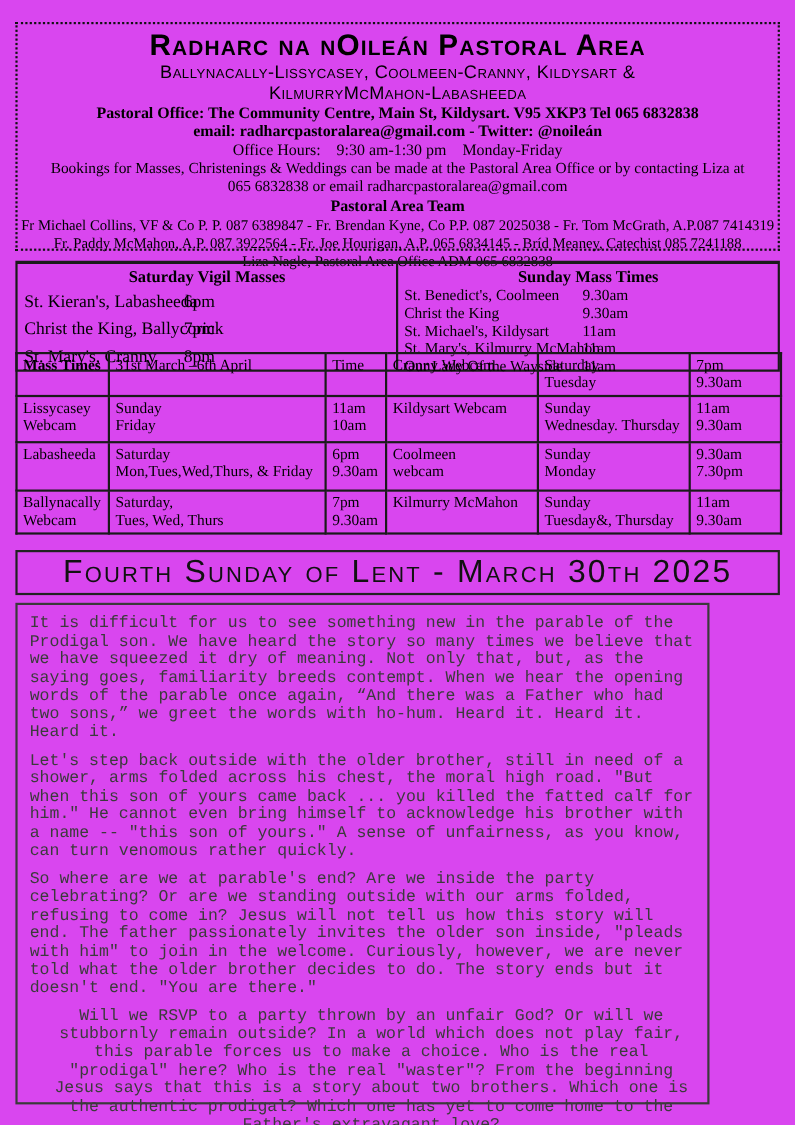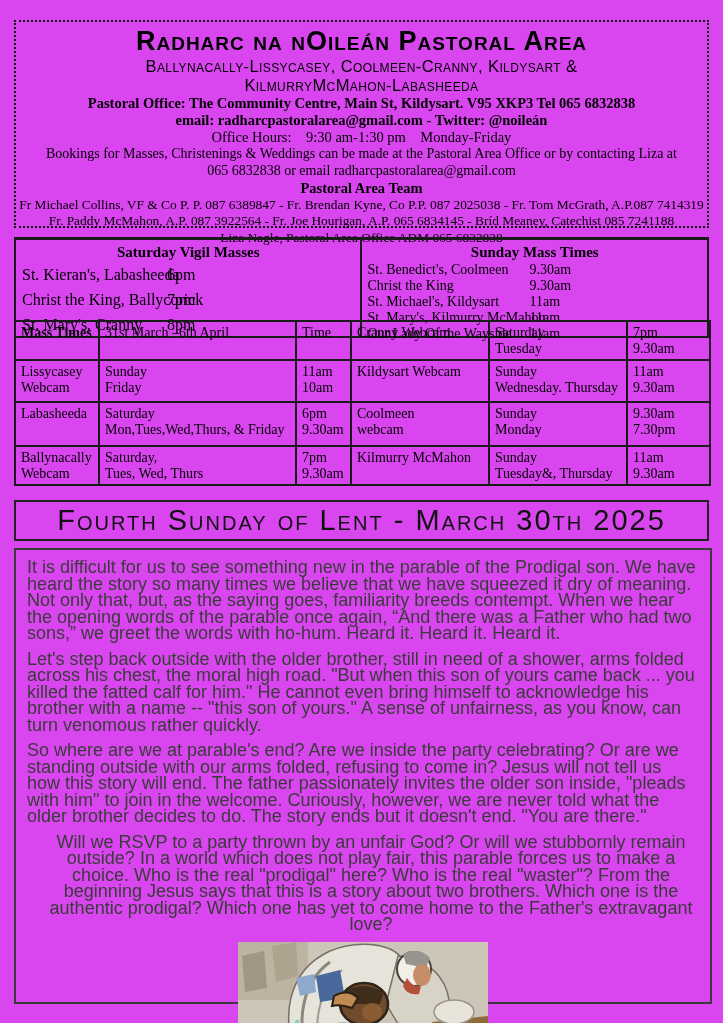--- a/index.html
+++ b/index.html
@@ -64,23 +64,23 @@
     position:absolute; left:14px; top:500px; width:695px; height:41px;
     border:2px solid #222; display:flex; align-items:center; justify-content:center;
   }
   .banner-text {
     font-family:"Liberation Sans", sans-serif; font-variant:small-caps;
     font-size:29px; letter-spacing:2px; white-space:nowrap; color:#111;
   }
 
   
   .body-box {
-    position:absolute; left:14px; top:548px; width:698px; height:456px;
+    position:absolute; left:14px; top:548px; width:631px; height:456px;
     border:2px solid #3a3a3a; padding:9px 11px 0 11px;
-    font-family:Liberation Sans, sans-serif; font-size:18px;
+    font-family:Liberation Mono, monospace; font-size:15px;
     color:#3b3b3b; line-height:16.5px;
   }
   .body-box p { margin-bottom:9px; }
   .body-box p:last-of-type { text-align:center;margin-left:16px; }
   .painting-wrap { width:250px; margin:4px auto 0 auto; }
 </style>
 </head>
 <body>
 
 <div class="page">

